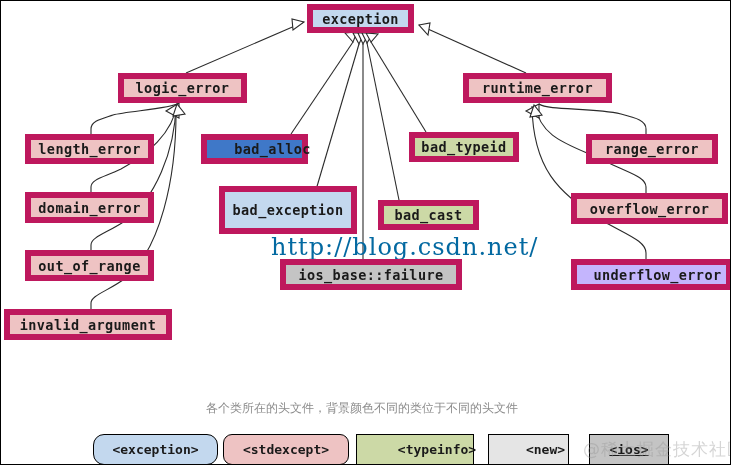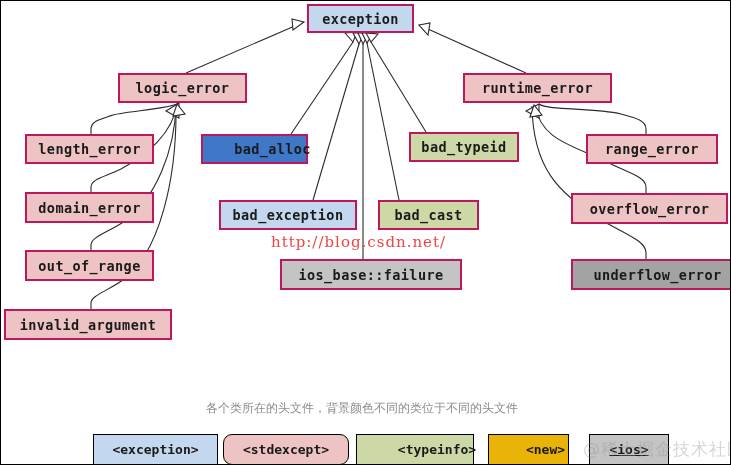--- a/index.html
+++ b/index.html
@@ -17,21 +17,21 @@
   }
   svg.edges{
     position:absolute;
     left:0; top:0;
     width:731px; height:465px;
     pointer-events:none;
   }
   .node{
     position:absolute;
     box-sizing:border-box;
-    border:2px solid #be185d;
+    border:6px solid #be185d;
     display:flex;
     align-items:center;
     justify-content:center;
     font-family:"DejaVu Sans Mono","Liberation Mono",monospace;
     font-size:13.5px;
     font-weight:bold;
     color:#1a1a1a;
     letter-spacing:0.4px;
     white-space:nowrap;
     z-index:3;
@@ -54,22 +54,22 @@
     position:absolute;
     font-family:"DejaVu Sans","Liberation Sans",sans-serif;
     font-size:12px;
     color:#8c8c8c;
     white-space:nowrap;
     z-index:3;
   }
   .watermark{
     position:absolute;
     font-family:"DejaVu Serif","Liberation Serif",serif;
-    font-size:15px;
-    color:#ef4444;
+    font-size:24px;
+    color:#0369a1;
     white-space:nowrap;
     z-index:2;
     letter-spacing:1px;
   }
   .watermark2{
     position:absolute;
     font-family:"DejaVu Sans","Liberation Sans",sans-serif;
     font-size:17px;
     color:rgba(150,150,150,0.40);
     white-space:nowrap;
@@ -156,21 +156,21 @@
   </div>
 
   <div class="node" style="left:3px; top:308px; width:168px; height:31px; background:#eec3c3;">
     <span>invalid_argument</span>
   </div>
 
   <div class="node" style="left:200px; top:133px; width:107px; height:30px; background:#3f78c8;padding-left:36px;">
     <span>bad_alloc</span>
   </div>
 
-  <div class="node" style="left:218px; top:199px; width:138px; height:30px; background:#c3d8ee;">
+  <div class="node" style="left:218px; top:185px; width:138px; height:48px; background:#c3d8ee;">
     <span>bad_exception</span>
   </div>
 
   <div class="node" style="left:408px; top:131px; width:110px; height:30px; background:#ccd9a6;">
     <span>bad_typeid</span>
   </div>
 
   <div class="node" style="left:377px; top:199px; width:101px; height:30px; background:#ccd9a6;">
     <span>bad_cast</span>
   </div>
@@ -180,39 +180,39 @@
   </div>
 
   <div class="node" style="left:585px; top:133px; width:132px; height:30px; background:#eec3c3;">
     <span>range_error</span>
   </div>
 
   <div class="node" style="left:570px; top:192px; width:157px; height:31px; background:#eec3c3;">
     <span>overflow_error</span>
   </div>
 
-  <div class="node" style="left:570px; top:258px; width:161px; height:31px; background:#a3a3a3;padding-left:12px;">
+  <div class="node" style="left:570px; top:258px; width:161px; height:31px; background:#c4b5fd;padding-left:12px;">
     <span>underflow_error</span>
   </div>
 
   <div class="caption" style="left:205px; top:399px;">各个类所在的头文件，背景颜色不同的类位于不同的头文件</div>
 
-  <div class="legend-box" style="left:92px; top:433px; width:125px; height:31px; background:#c3d8ee;">
+  <div class="legend-box" style="left:92px; top:433px; width:125px; height:31px; background:#c3d8ee;border-radius:11px;">
     <span>&lt;exception&gt;</span>
   </div>
 
   <div class="legend-box" style="left:222px; top:433px; width:126px; height:31px; background:#eec3c3;border-radius:9px;">
     <span>&lt;stdexcept&gt;</span>
   </div>
 
   <div class="legend-box" style="left:355px; top:433px; width:118px; height:31px; background:#ccd9a6;padding-left:44px;">
     <span>&lt;typeinfo&gt;</span>
   </div>
 
-  <div class="legend-box" style="left:487px; top:433px; width:81px; height:31px; background:#eab308;padding-left:34px;">
+  <div class="legend-box" style="left:487px; top:433px; width:81px; height:31px; background:#e5e5e5;padding-left:34px;">
     <span>&lt;new&gt;</span>
   </div>
 
   <div class="legend-box" style="left:588px; top:433px; width:80px; height:31px; background:#c4c4c4;text-decoration:underline;">
     <span>&lt;ios&gt;</span>
   </div>
 
   <div class="watermark2" style="left:582px; top:437px;">@稀土掘金技术社区</div>
 
 </div>

